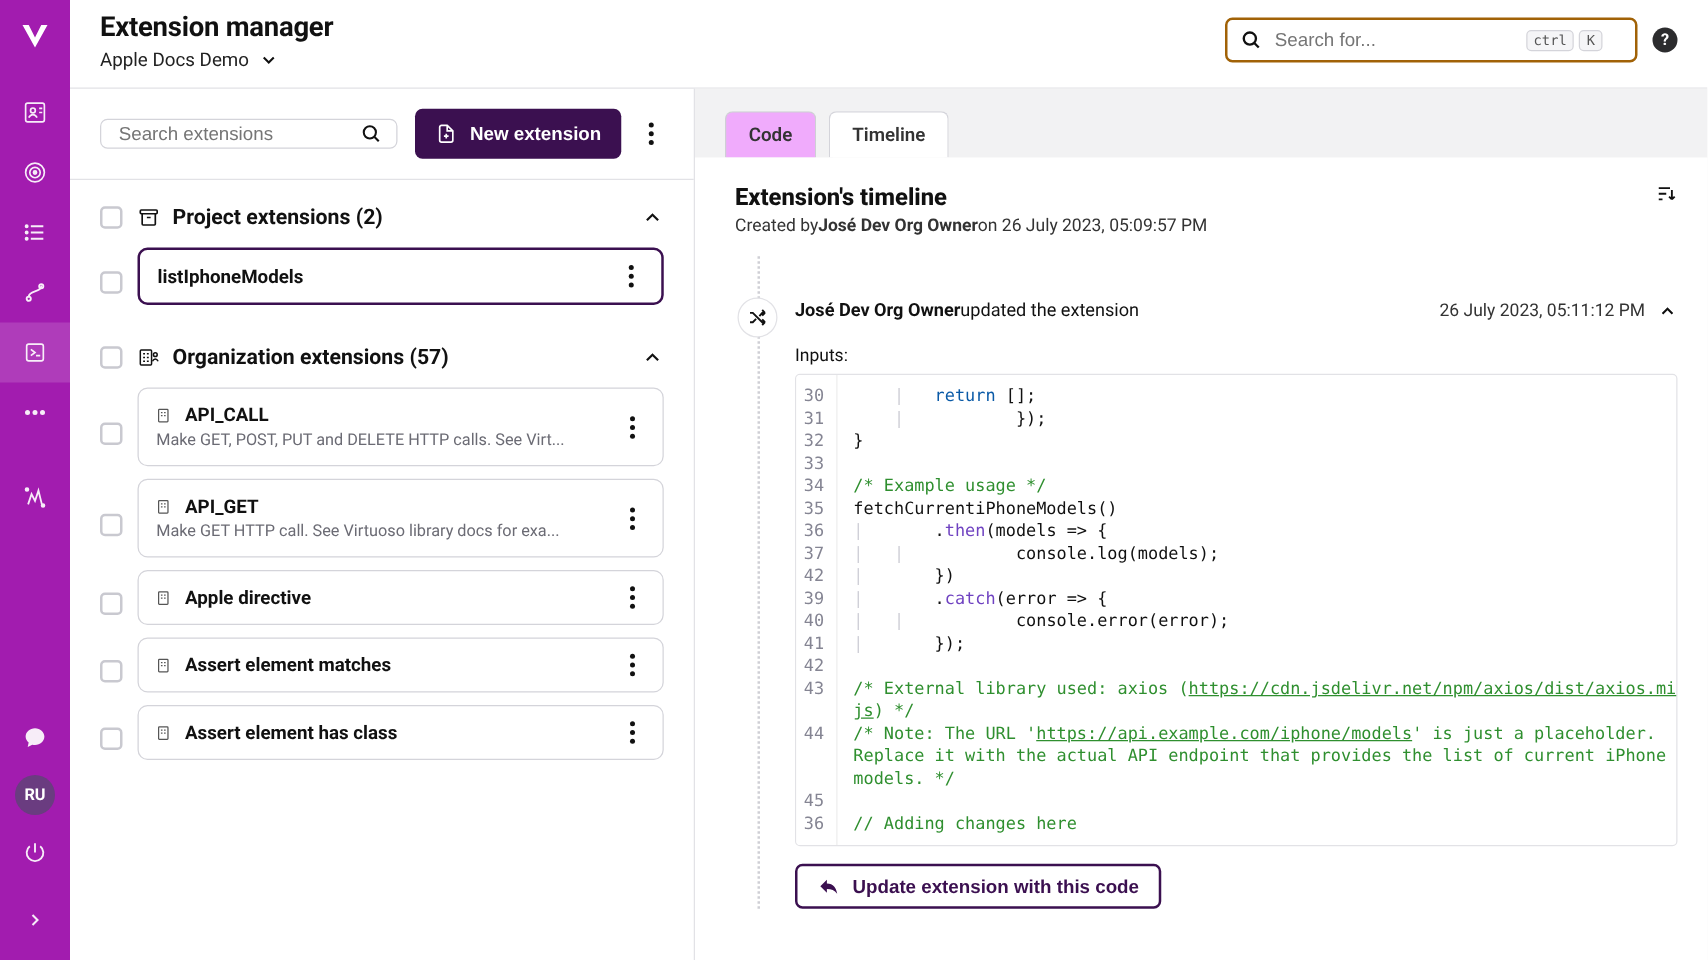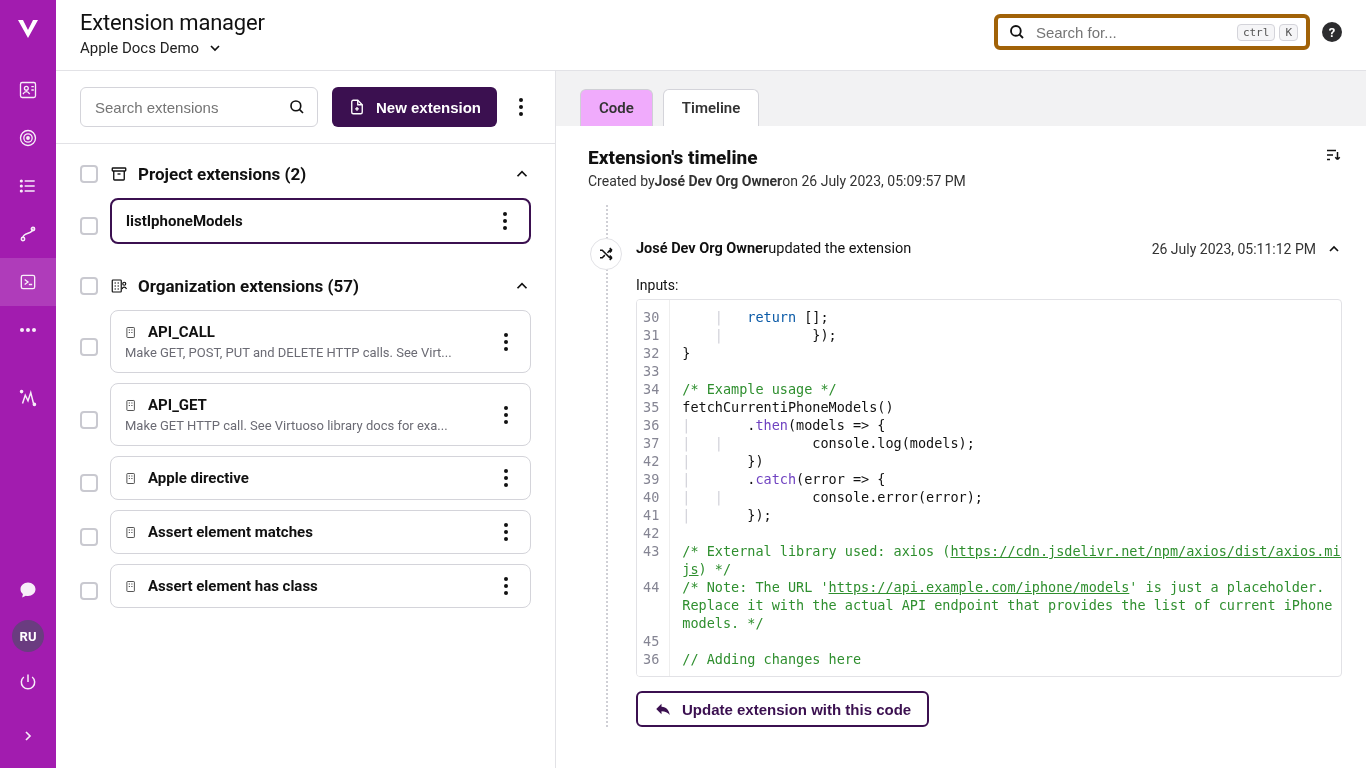--- a/index.html
+++ b/index.html
@@ -12,40 +12,40 @@
   .rail .rail-item { width:56px; height:48px; display:flex; align-items:center; justify-content:center; cursor:pointer; }
   .rail .rail-item.active { background:rgba(255,255,255,0.14); }
   .rail .rail-item svg { opacity:0.92; }
   .rail .bottom { margin-top:auto; display:flex; flex-direction:column; align-items:center; padding-bottom:8px; gap:6px; }
   .avatar-badge { width:32px; height:32px; border-radius:50%; background:#6a3c80; color:#fff; font-weight:700; font-size:13px; display:flex; align-items:center; justify-content:center; }
 
   
   .main { flex:1; display:flex; flex-direction:column; min-width:0; }
   .header { height:71px; border-bottom:1px solid #e2e2e6; display:flex; align-items:flex-start; padding:10px 24px 0 24px; justify-content:space-between; }
   .header-left { display:flex; flex-direction:column; }
-  .header-title { font-size:22px; font-weight:400; letter-spacing:-0.2px; }
+  .header-title { font-size:22px; font-weight:700; letter-spacing:-0.2px; }
   .header-sub { display:flex; align-items:center; gap:8px; color:#222; font-size:15px; margin-top:4px; cursor:pointer; }
   .header-right { display:flex; align-items:center; gap:12px; margin-top:4px; }
-  .search-global { display:flex; align-items:center; border:4px solid #a16207; border-radius:6px; padding:4px 8px 4px 10px; min-width:252px; height:36px; }
+  .search-global { display:flex; align-items:center; border:2px solid #a16207; border-radius:6px; padding:4px 26px 4px 10px; min-width:252px; height:36px; }
   .search-global input { border:none; outline:none; font-size:15px; flex:1; background:transparent; color:#555; }
   .kbd-group { display:flex; gap:4px; }
   .kbd { font-family: ui-monospace, SFMono-Regular, Menlo, monospace; font-size:11px; border:1px solid #d4d4da; border-radius:4px; padding:1px 5px; background:#f5f5f7; color:#555; }
   .help-icon { width:20px; height:20px; border-radius:50%; background:#2c2c2e; color:#fff; display:flex; align-items:center; justify-content:center; font-size:13px; font-weight:700; cursor:pointer; }
 
   
   .split { flex:1; display:flex; min-height:0; }
 
   
   .left-panel { width:500px; border-right:1px solid #e2e2e6; display:flex; flex-direction:column; min-height:0; }
   .tabs-row { display:flex; padding:18px 0 0 24px; border-bottom:1px solid #e2e2e6; }
   .tab { display:flex; align-items:center; gap:8px; padding:8px 12px; border:1px solid #e2e2e6; border-bottom:none; border-top:3px solid #3b1050; border-top-left-radius:6px; border-top-right-radius:6px; background:#fff; font-weight:700; font-size:15px; cursor:pointer; }
   .tab .count-pill { background:#3b1050; color:#fff; font-size:12px; font-weight:700; border-radius:6px; padding:1px 6px; }
   .toolbar { display:flex; align-items:center; gap:14px; padding:16px 24px; border-bottom:1px solid #e2e2e6; }
   .ext-search { flex:1; position:relative; }
-  .ext-search input { width:100%; height:40px; border:1px solid #d4d4da; border-radius:6px; padding:0 40px 0 14px; font-size:15px; outline:none; }
+  .ext-search input { width:100%; height:24px; border:1px solid #d4d4da; border-radius:6px; padding:0 40px 0 14px; font-size:15px; outline:none; }
   .ext-search .mag { position:absolute; right:12px; top:50%; transform:translateY(-50%); }
   .new-ext-btn { background:#3b1050; color:#fff; border:none; border-radius:6px; height:40px; padding:0 16px; display:flex; align-items:center; gap:10px; font-weight:700; font-size:15px; cursor:pointer; }
   .kebab { width:20px; display:flex; flex-direction:column; align-items:center; gap:3px; cursor:pointer; }
   .kebab span { width:4px; height:4px; border-radius:50%; background:#111; }
 
   .ext-scroll { flex:1; overflow:auto; padding:20px 24px 24px 24px; }
   .section-row { display:flex; align-items:center; gap:12px; margin-bottom:14px; }
   .chk { width:18px; height:18px; border:2px solid #c9c9d0; border-radius:4px; cursor:pointer; flex-shrink:0; }
   .section-title { font-size:17px; font-weight:700; display:flex; align-items:center; gap:10px; flex:1; }
   .chev-up { margin-left:auto; }

